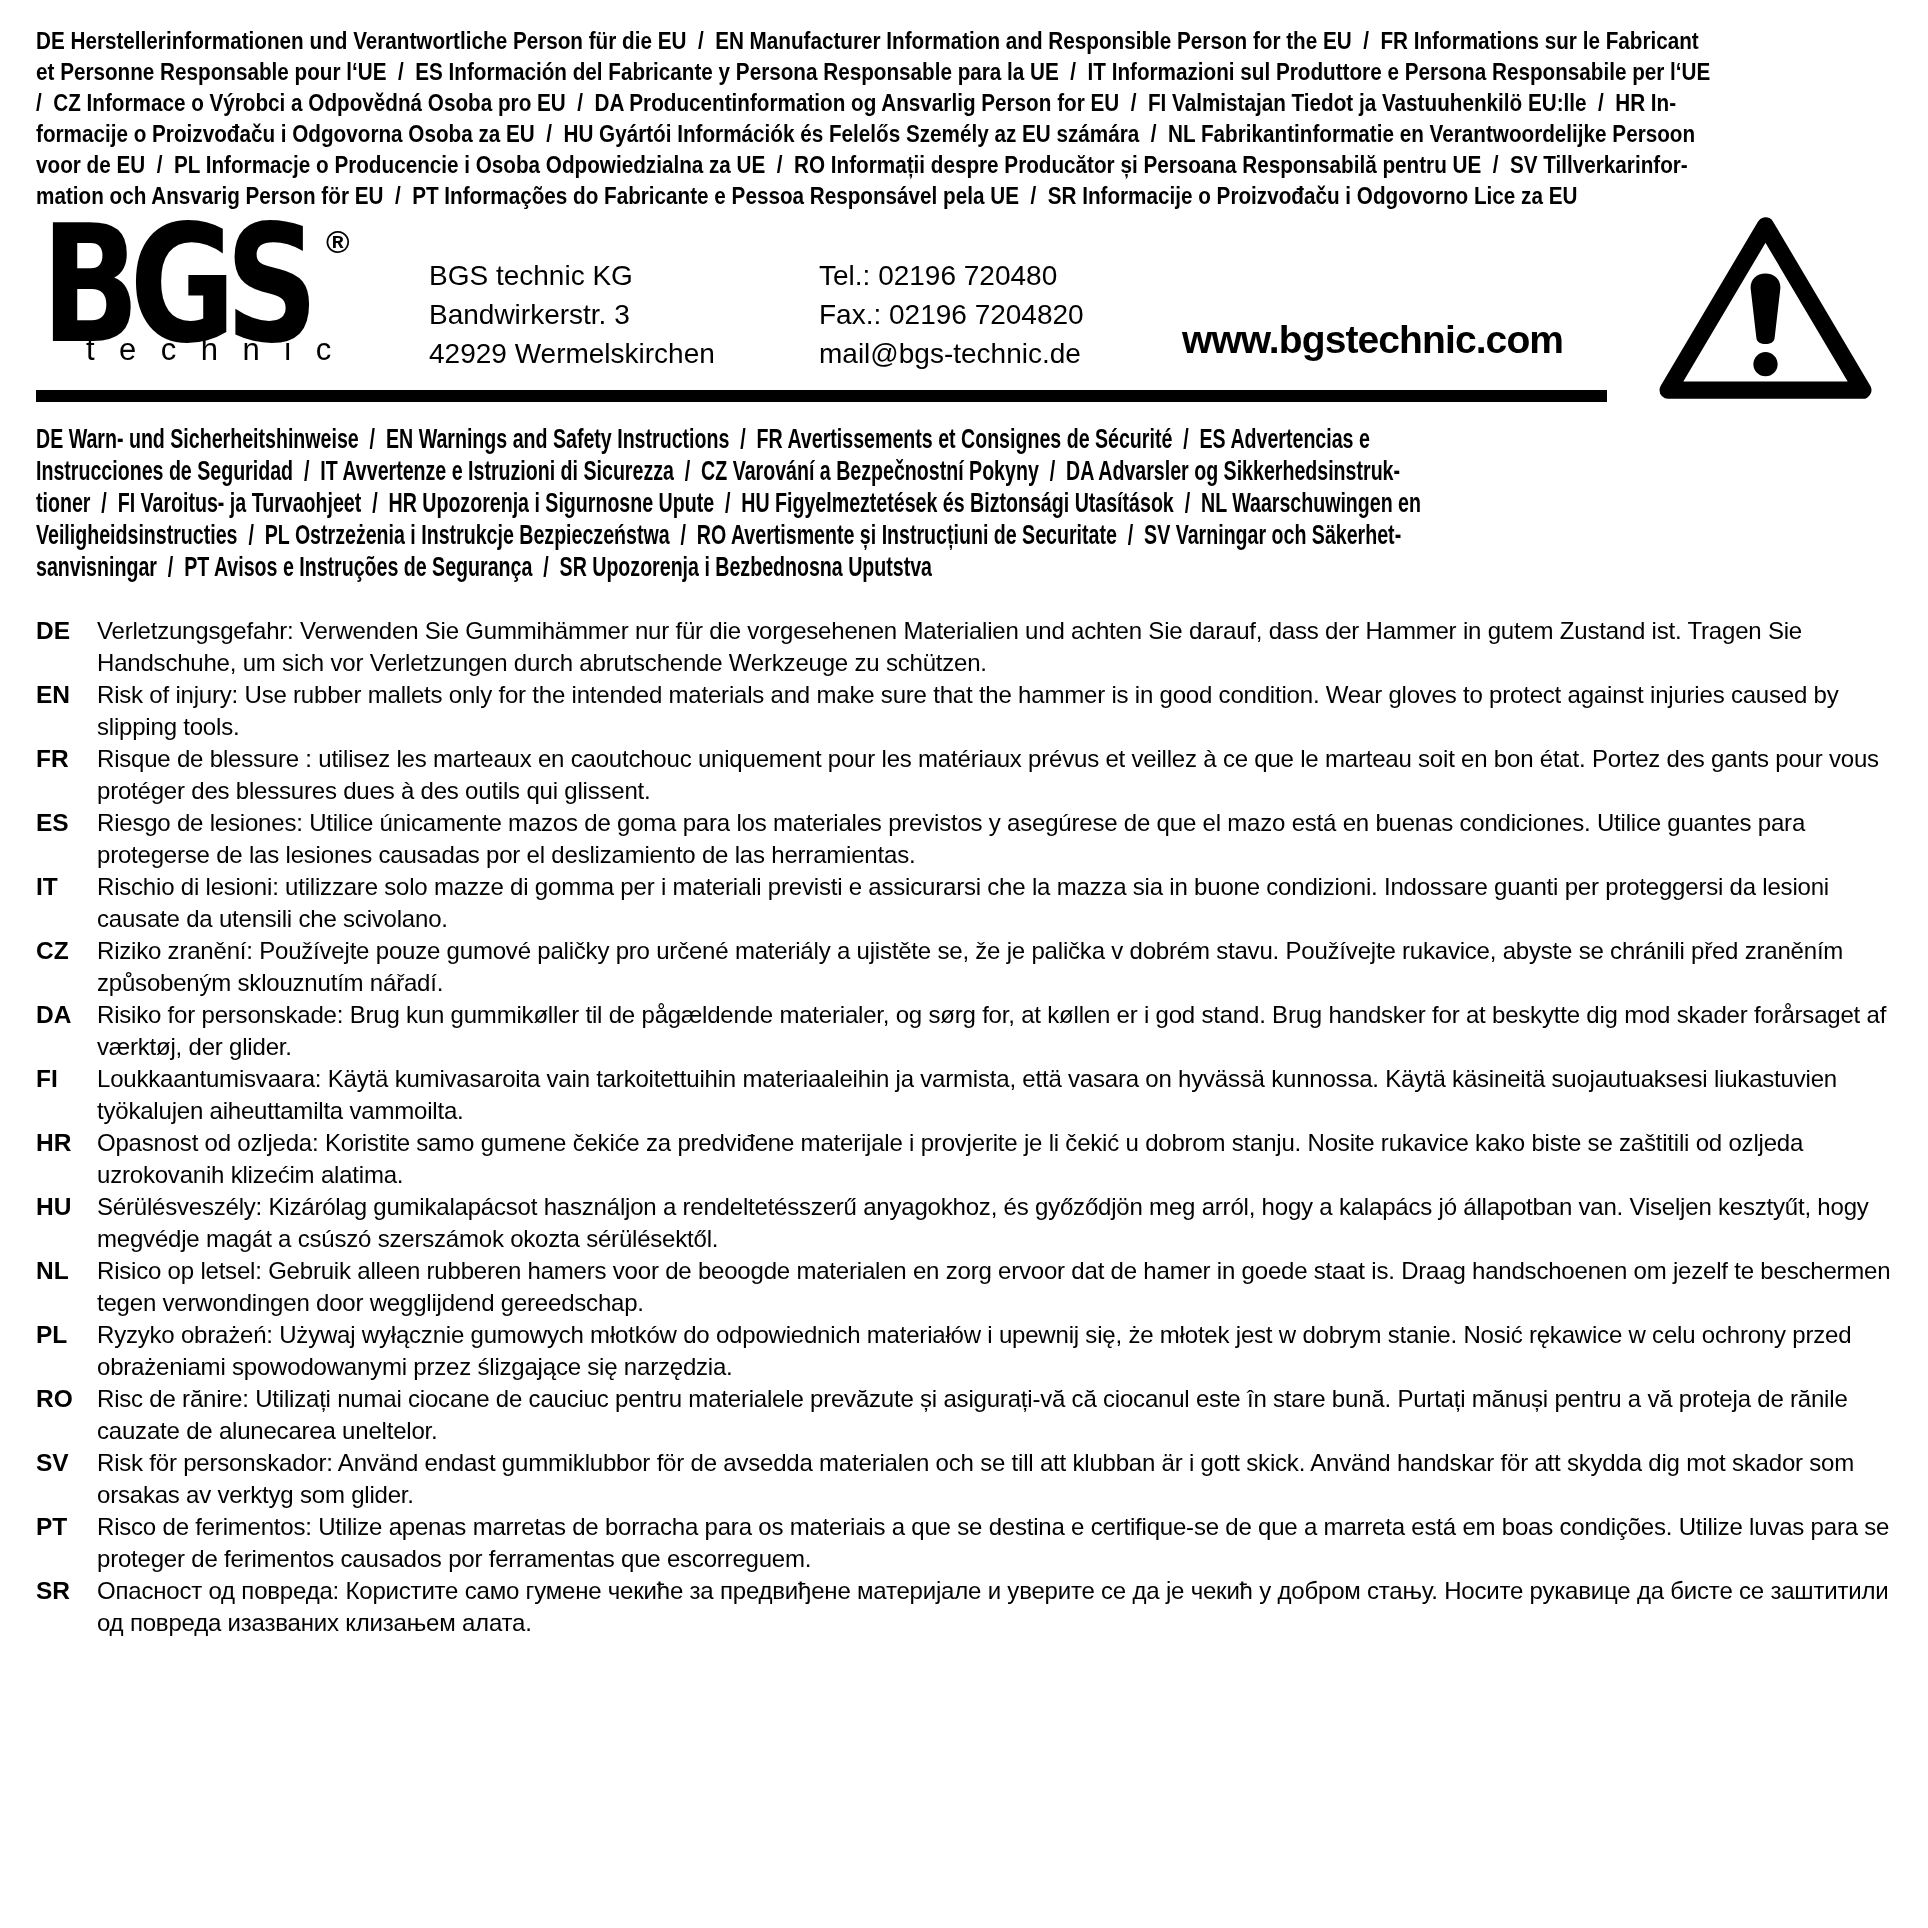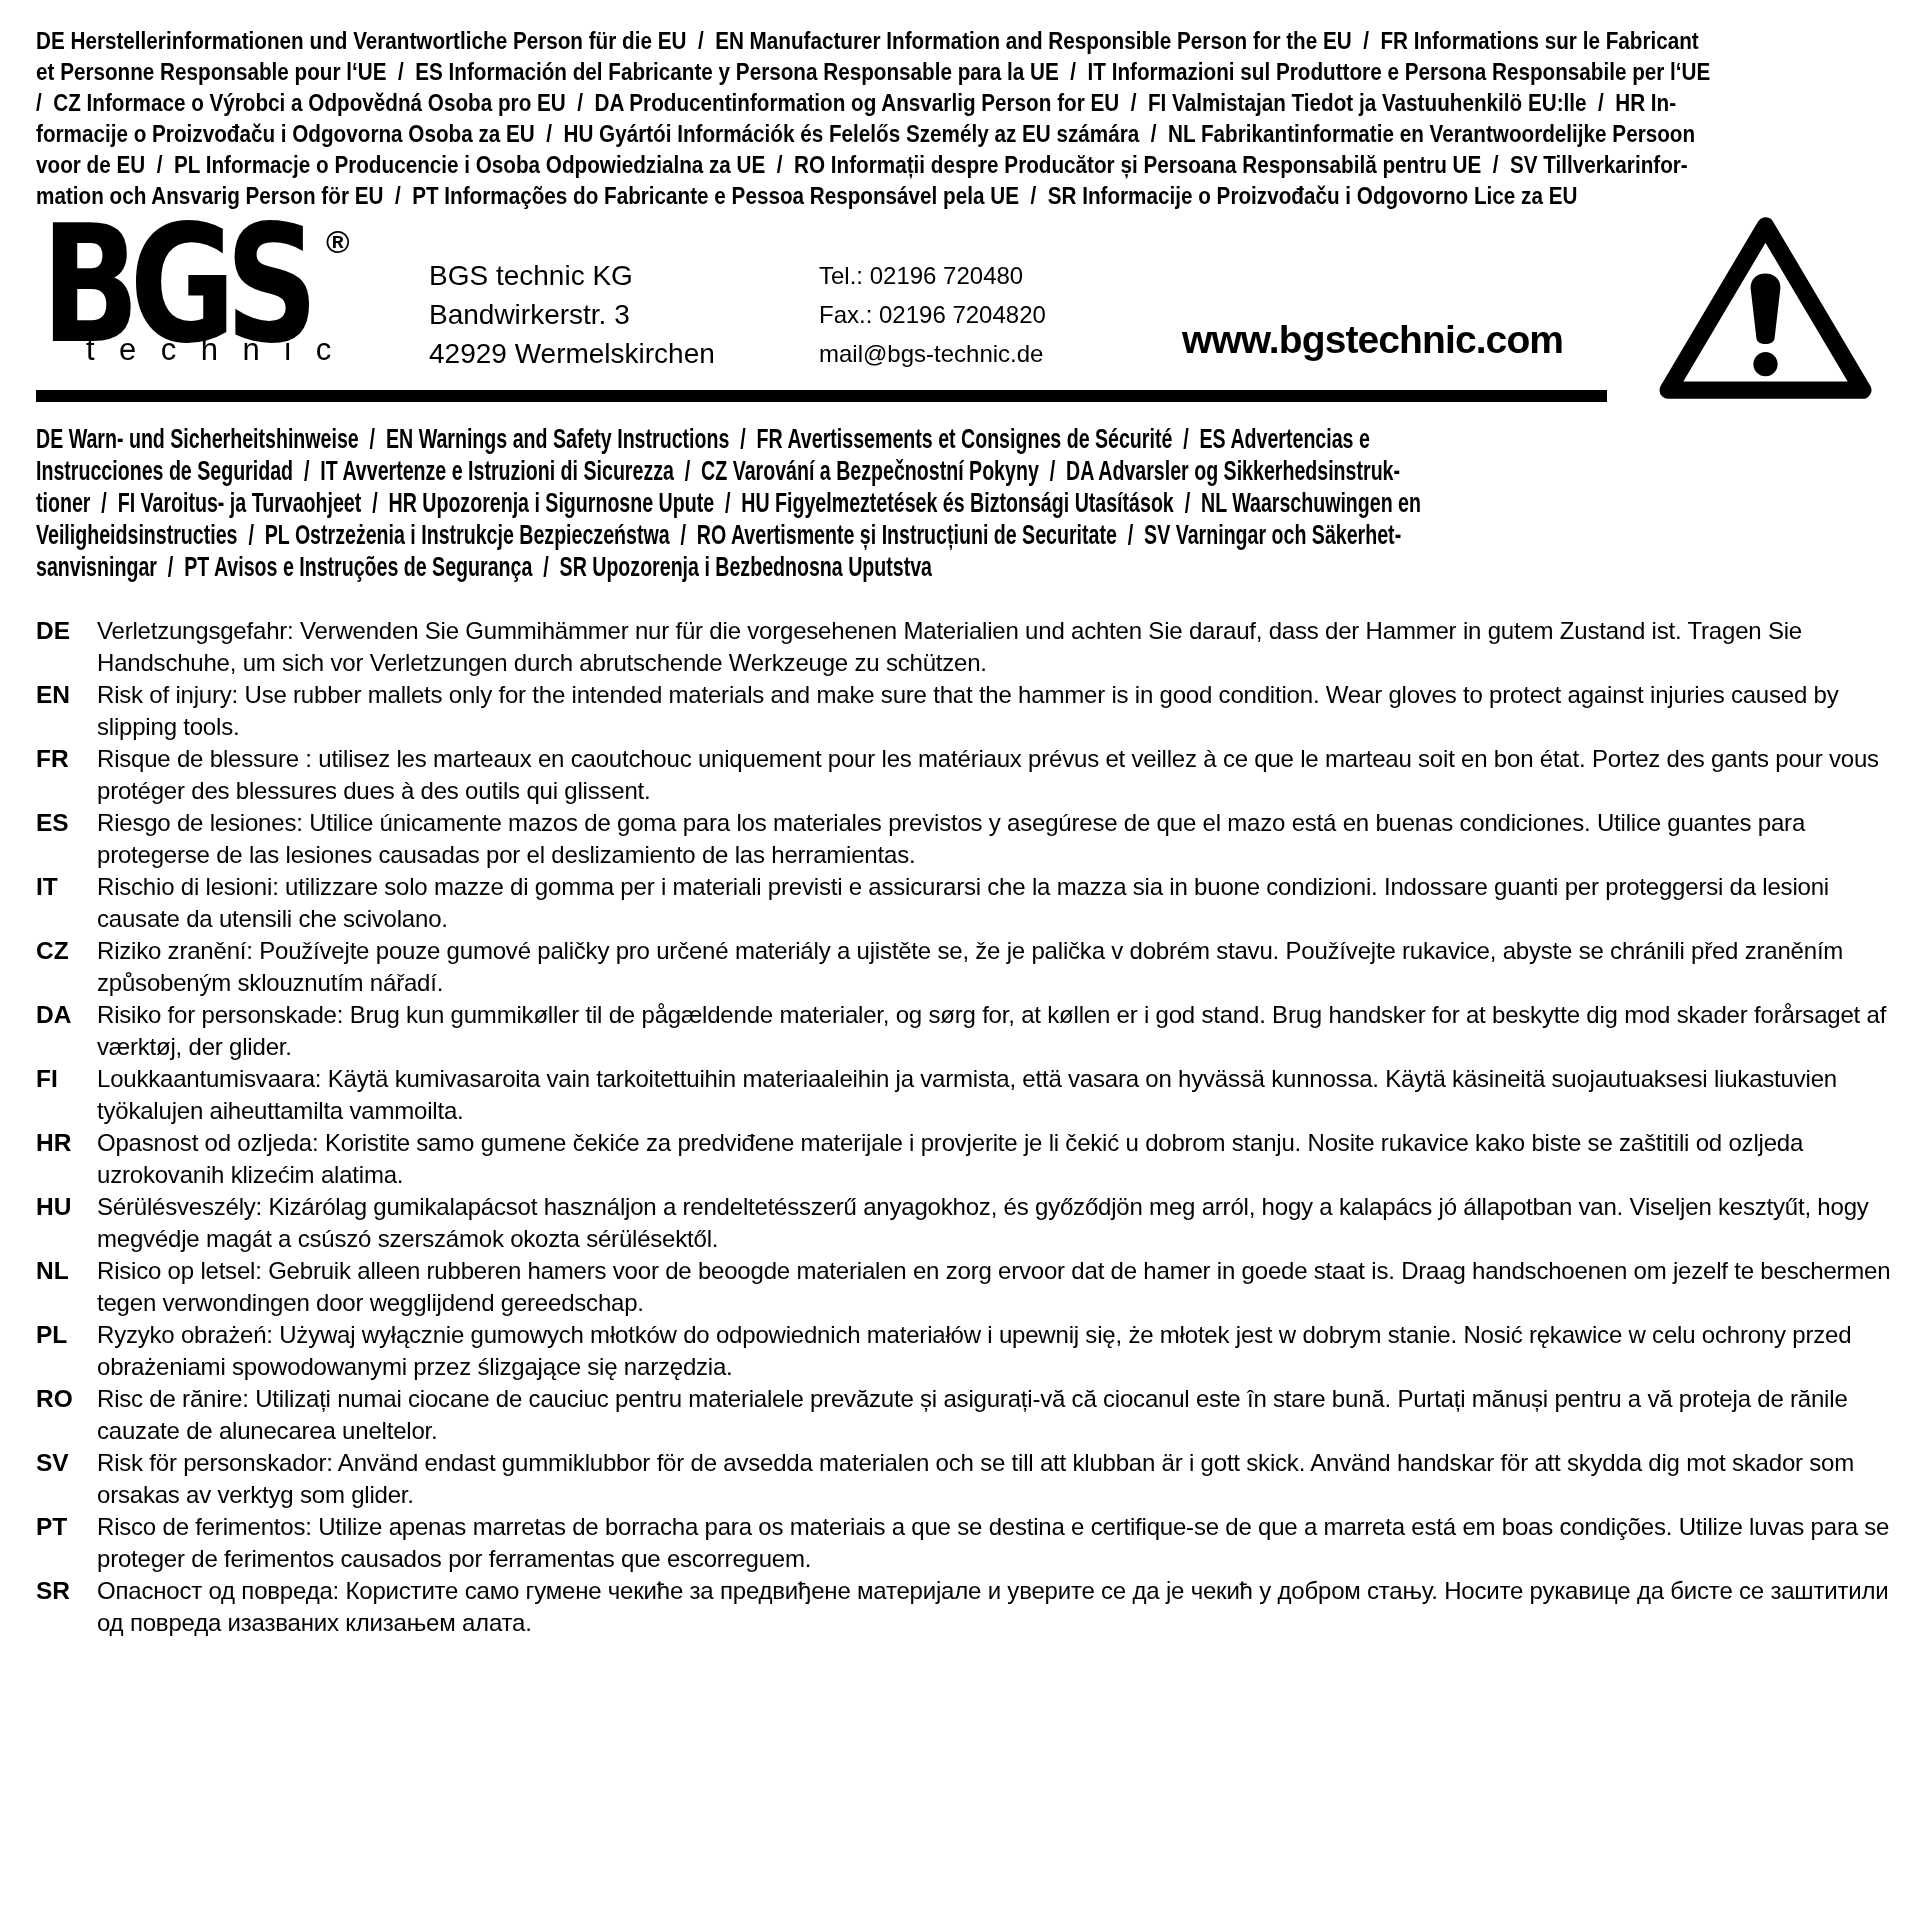--- a/index.html
+++ b/index.html
@@ -59,21 +59,21 @@
     left: 45px;
     top: 117px;
     font-weight: normal;
     font-size: 31px;
     letter-spacing: 24.5px;
     white-space: nowrap;
   }
 
   
   .addr-block { position: absolute; left: 429px; top: 256px; font-size: 28px; line-height: 39px; }
-  .tel-block  { position: absolute; left: 819px; top: 256px; font-size: 24px; line-height: 39px; }
+  .tel-block  { position: absolute; left: 819px; top: 256px; font-size: 28px; line-height: 39px; }
   .website {
     position: absolute;
     left: 1182px;
     top: 318px;
     font-size: 39px;
     font-weight: bold;
     letter-spacing: -0.9px;
   }
 
   

